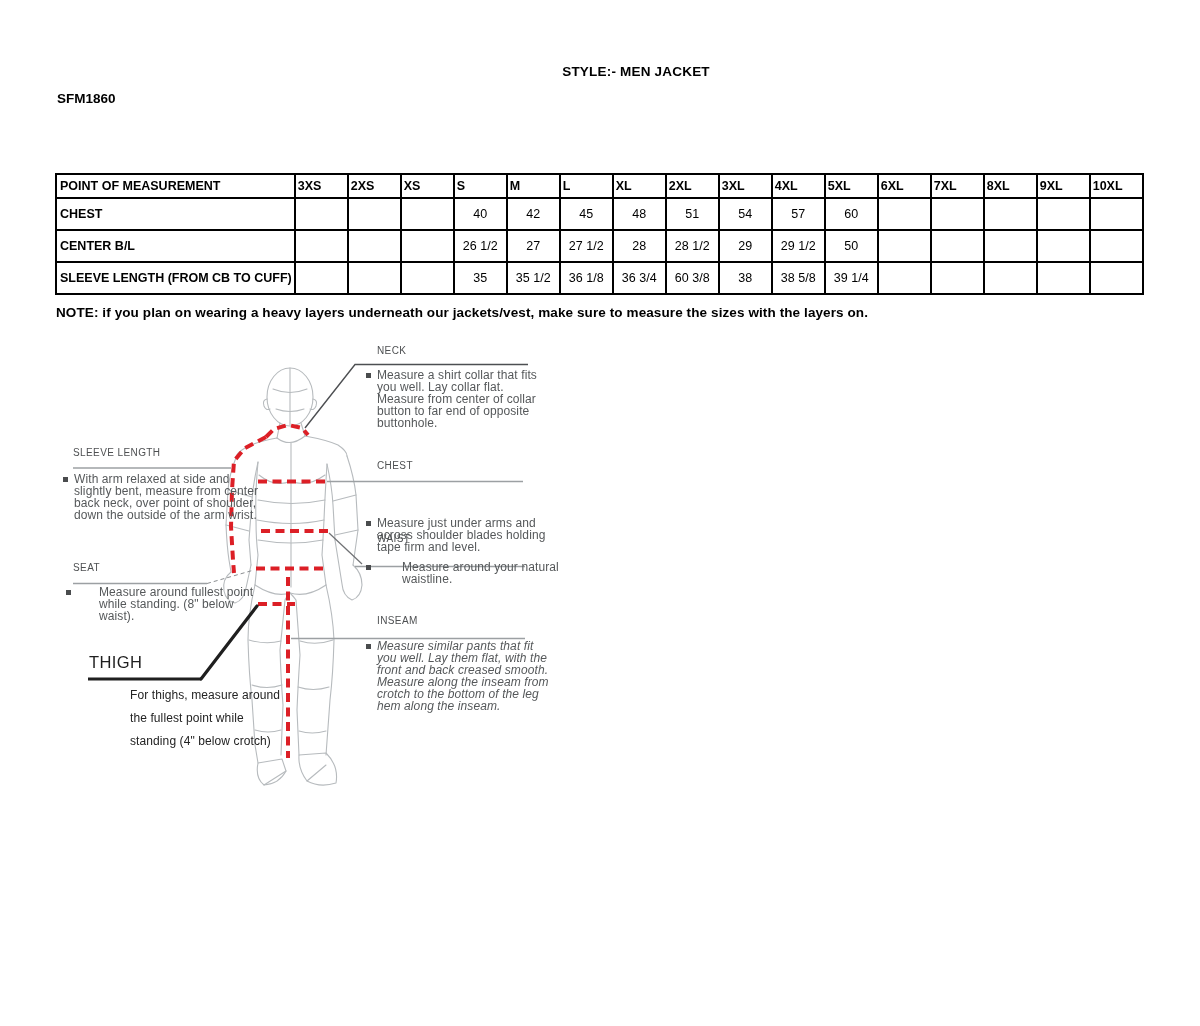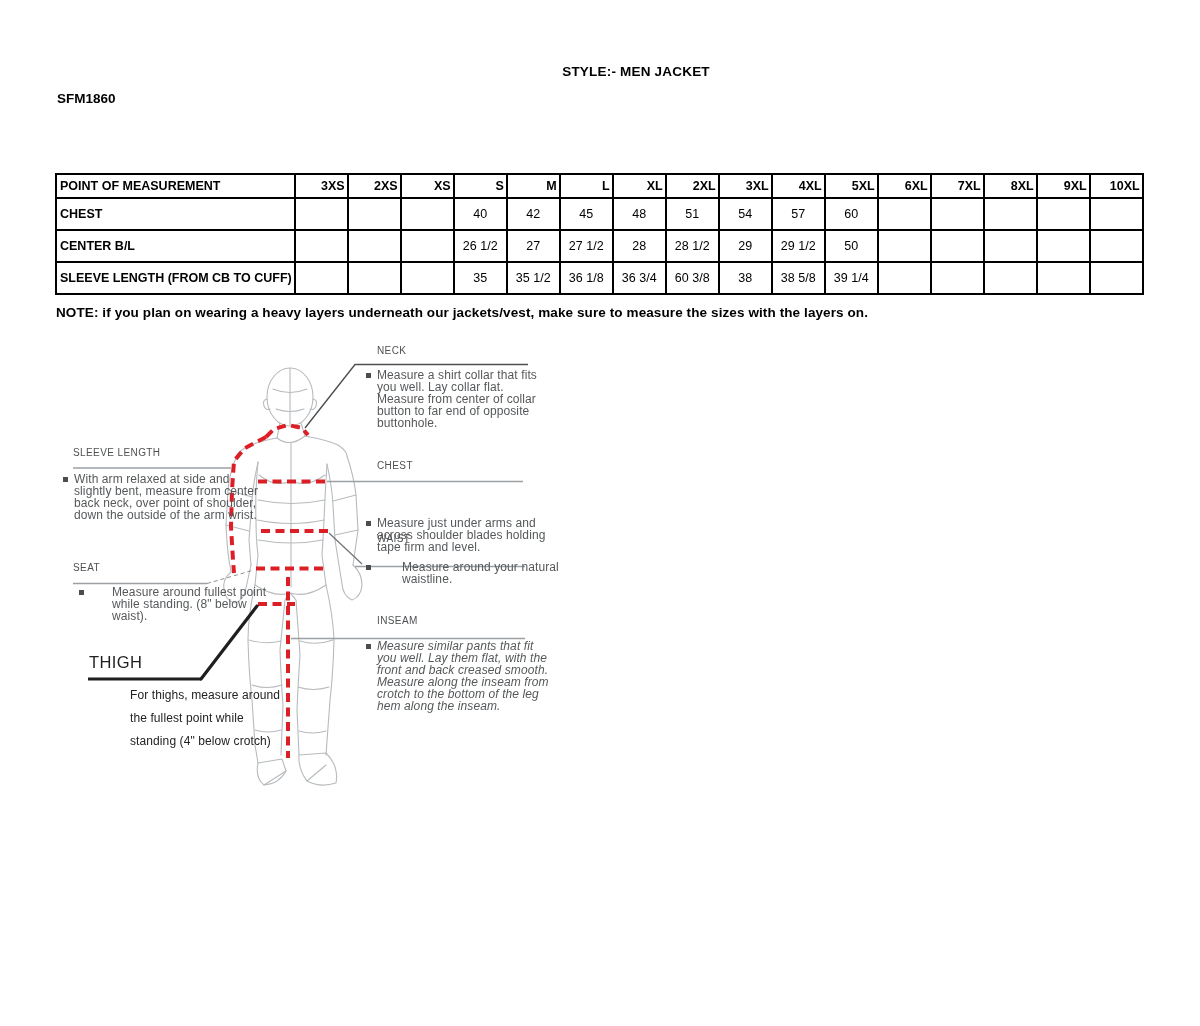--- a/index.html
+++ b/index.html
@@ -13,21 +13,21 @@
   
   .doc-title{left:636px;top:64px;transform:translateX(-50%);font-size:13.5px;font-weight:bold;white-space:nowrap;letter-spacing:.2px;}
   .style-code{left:57px;top:91px;font-size:13.5px;font-weight:bold;}
   .note-line{left:56px;top:305px;font-size:13.5px;font-weight:bold;white-space:nowrap;letter-spacing:.1px;}
 
   
   .size-table{left:55px;top:173px;border-collapse:collapse;table-layout:fixed;}
   .size-table th,.size-table td{
     border:2px solid #000;padding:0 2px;font-size:12.5px;overflow:hidden;white-space:nowrap;
   }
-  .size-table thead th{height:22px;font-weight:bold;text-align:right;}
+  .size-table thead th{height:22px;font-weight:bold;text-align:left;}
   .size-table thead th.pom{text-align:left;padding-left:3px;}
   .size-table tbody td{height:30px;text-align:center;font-weight:normal;}
   .size-table tbody td.rowlabel{text-align:left;font-weight:bold;padding-left:3px;}
 
   
   .diagram{left:55px;top:335px;width:505px;height:470px;}
   .diagram svg{position:absolute;left:0;top:0;}
   .sec-title{position:absolute;font-size:10px;letter-spacing:.4px;color:#4e5052;white-space:nowrap;}
   .sec-title.dark{color:#1f1f1f;font-size:16.5px;}
   .desc{position:absolute;display:flex;gap:6px;}
@@ -214,21 +214,21 @@
     </g>
   </svg>
 
   <div class="sec-title" style="left:18px;top:112px;">SLEEVE LENGTH</div>
   <div class="desc" style="left:8px;top:138px;">
     <span class="bullet"></span>
     <span class="desc-text w185">With arm relaxed at side and slightly bent, measure from center back neck, over point of shoulder, down the outside of the arm wrist.</span>
   </div>
 
   <div class="sec-title" style="left:18px;top:227px;">SEAT</div>
-  <div class="desc" style="left:24px;top:251px;gap:28px;">
+  <div class="desc" style="left:11px;top:251px;gap:28px;">
     <span class="bullet"></span>
     <span class="desc-text w160">Measure around fullest point while standing. (8" below waist).</span>
   </div>
 
   <div class="sec-title dark" style="left:34px;top:318px;">THIGH</div>
   <div class="desc" style="left:33px;top:349px;">
     <span class="desc-text dark w160">For thighs, measure around the fullest point while standing (4" below crotch)</span>
   </div>
 
   <div class="sec-title" style="left:322px;top:10px;">NECK</div>

